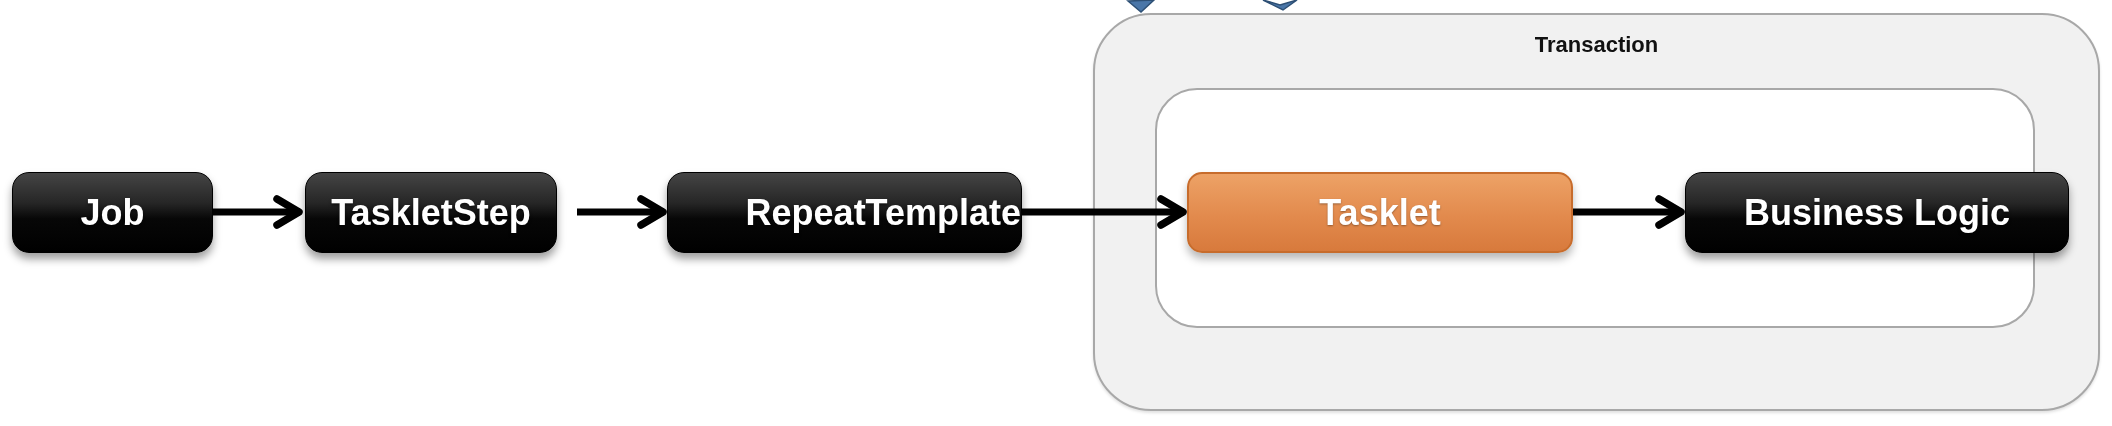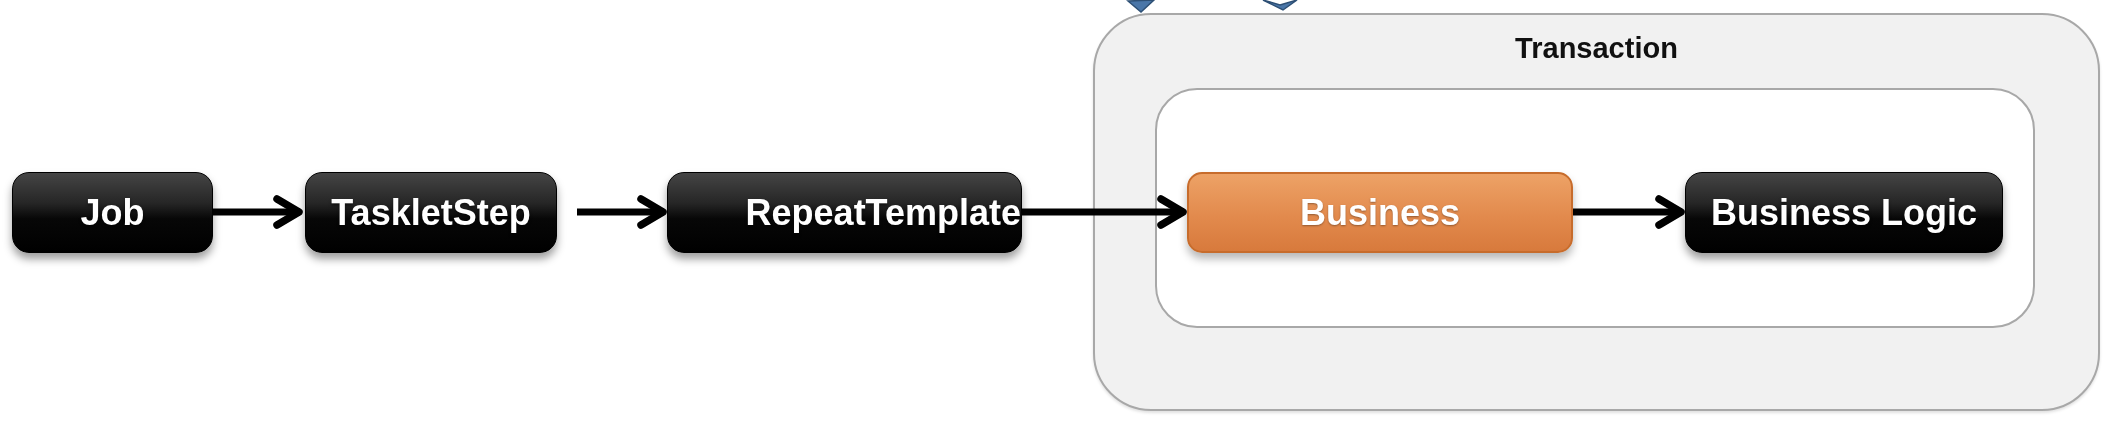--- a/index.html
+++ b/index.html
@@ -30,21 +30,21 @@
     background: var(--inner-fill, #ffffff);
     border: 2px solid var(--container-border, #a8a8a8);
     border-radius: 42px;
     box-sizing: border-box;
   }
   .tx-label {
     position: absolute;
     left: 1093px; top: 32px;
     width: 1007px;
     text-align: center;
-    font-size: 29px;
+    font-size: 22px;
     font-weight: bold;
     color: var(--label-text, #111111);
     letter-spacing: 0px;
   }
 
   
   .node {
     position: absolute;
     top: 172px;
     height: 81px;
@@ -75,21 +75,21 @@
     border: 2px solid var(--node-orange-border, #c76c2c);
     border-radius: 15px;
     box-shadow: 0 6px 9px rgba(0,0,0,0.28);
   }
   .node.orange span { text-shadow: 0 1px 2px rgba(0,0,0,0.35); }
 
   .pos-job             { left: 12px;   width: 201px; }
   .pos-tasklet-step    { left: 305px;  width: 252px; }
   .pos-repeat-template { left: 667px;  width: 355px; justify-content: flex-end; }
   .pos-tasklet         { left: 1187px; width: 386px; }
-  .pos-business-logic  { left: 1685px; width: 318px; }
+  .pos-business-logic  { left: 1685px; width: 384px; }
 
   
   .arrow-layer {
     position: absolute;
     left: 0; top: 0;
     width: 2112px; height: 426px;
     z-index: 2;
     pointer-events: none;
   }
 </style>
@@ -121,19 +121,19 @@
   <div class="node black pos-job">
     <span>Job</span>
   </div>
   <div class="node black pos-tasklet-step">
     <span>TaskletStep</span>
   </div>
   <div class="node black pos-repeat-template">
     <span>RepeatTemplate</span>
   </div>
   <div class="node orange pos-tasklet">
-    <span>Business</span>
+    <span>Tasklet</span>
   </div>
   <div class="node black pos-business-logic">
     <span>Business Logic</span>
   </div>
 
 </div>
 
 </body></html>

